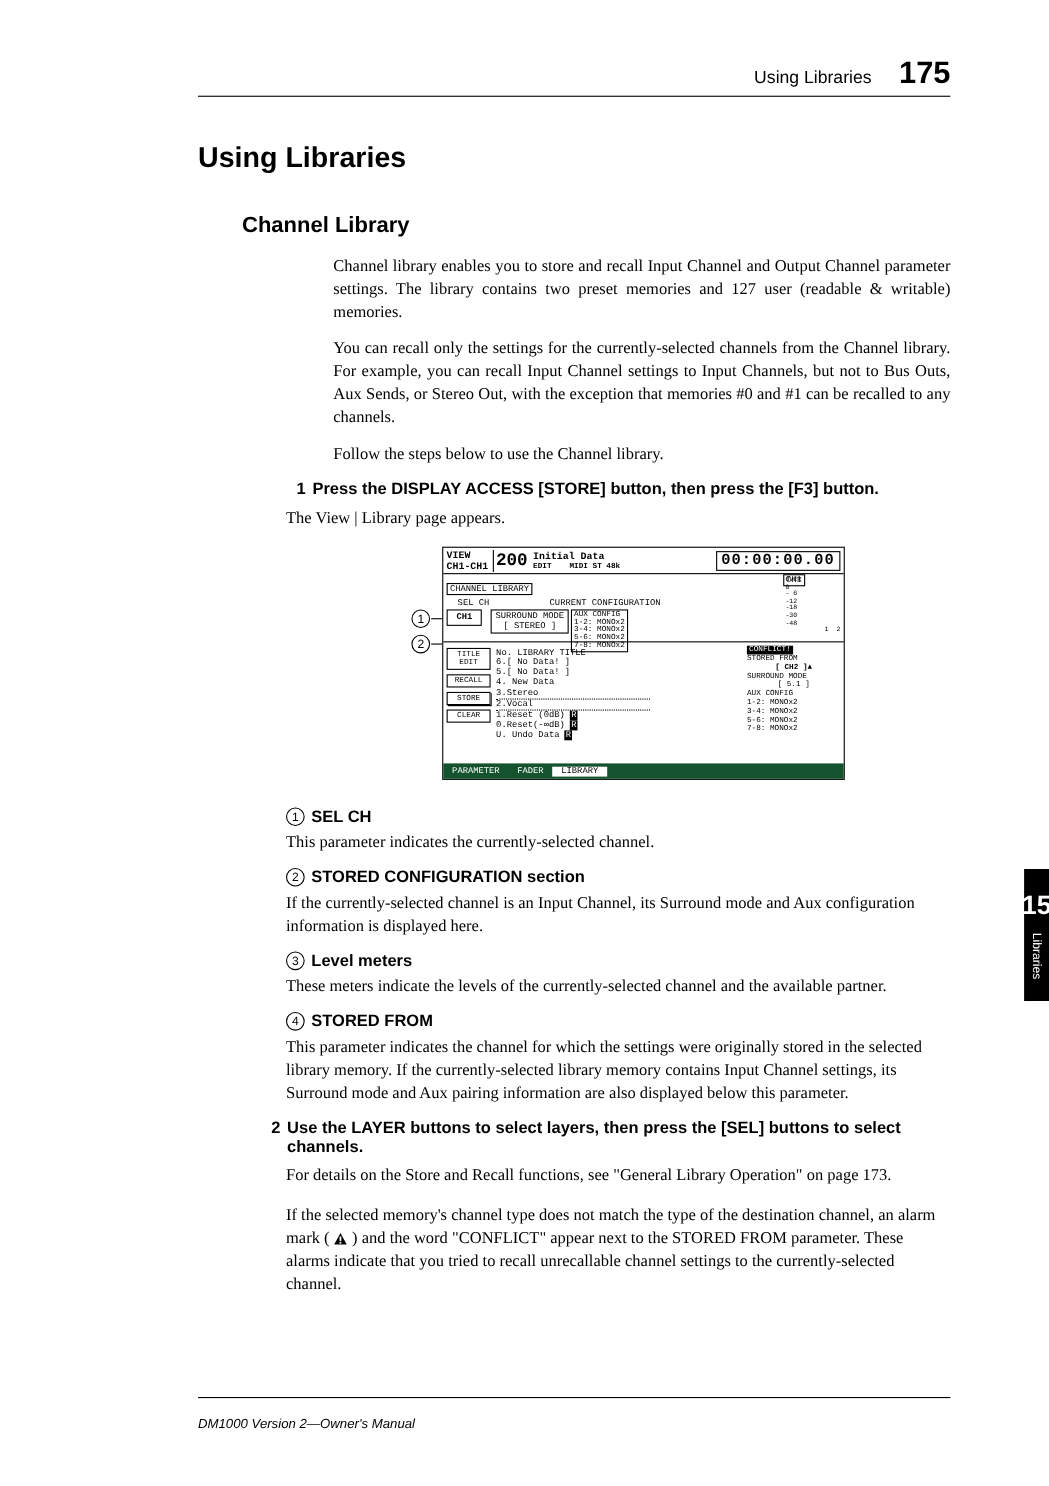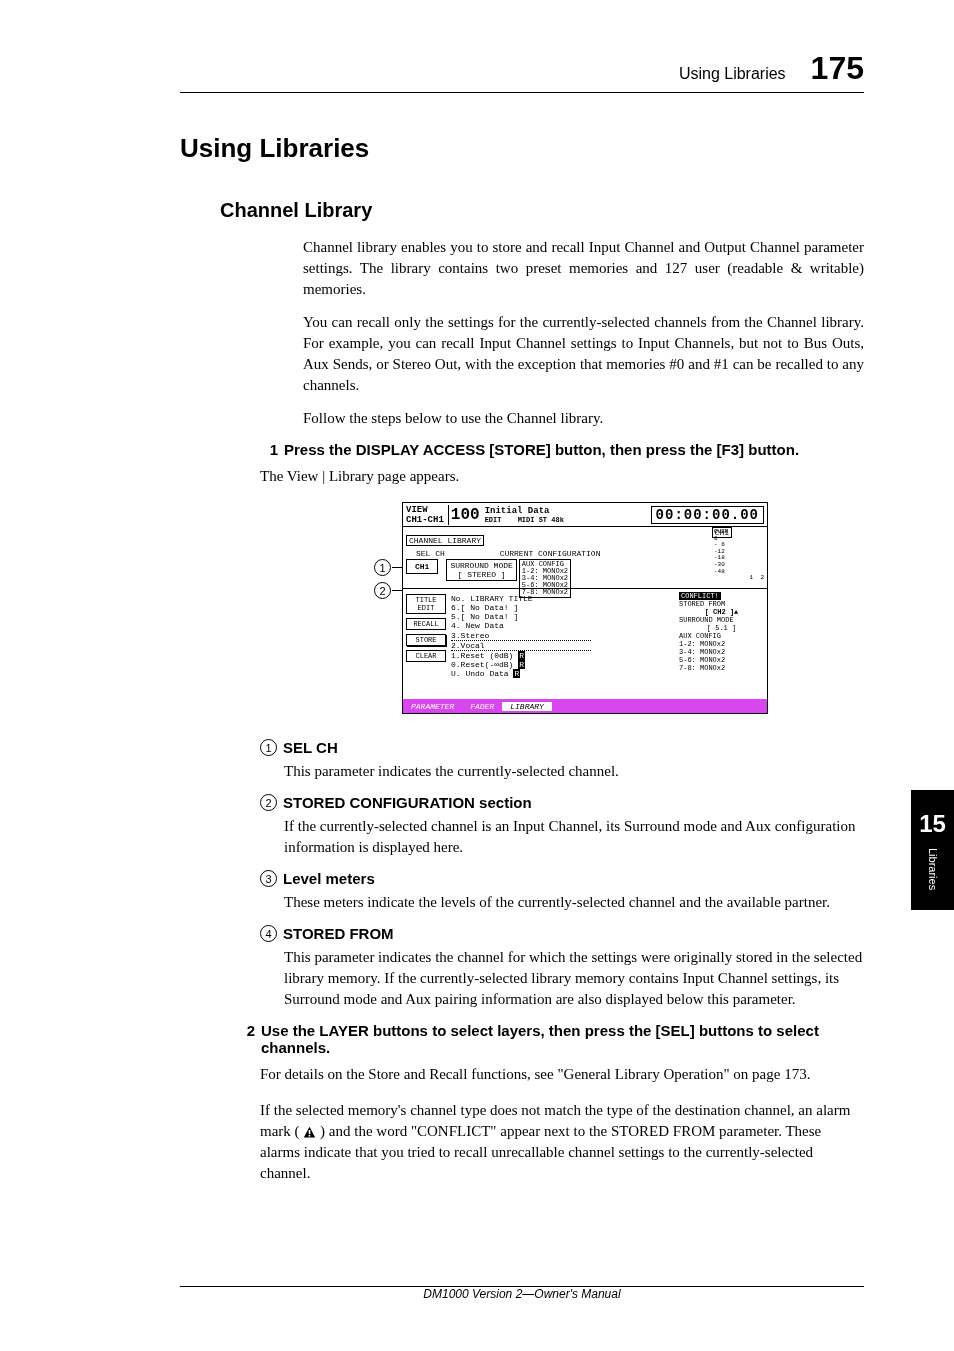--- a/index.html
+++ b/index.html
@@ -22,21 +22,21 @@
       border-bottom: 1.5px solid black;
       padding-bottom: 5px;
       margin-bottom: 40px;
     }
     .header-title {
       font-size: 16px;
       margin-right: 25px;
       font-family: Arial, sans-serif;
     }
     .header-page {
-      font-size: 32px;
+      font-size: 28px;
       font-weight: bold;
       font-family: Arial, sans-serif;
     }
     h1 {
       font-family: Arial, sans-serif;
       font-size: 26px;
       font-weight: bold;
       margin-bottom: 35px;
     }
     h2 {
@@ -140,27 +140,26 @@
     }
     .scr-btn {
       border: 1px solid black;
       font-size: 7px;
       font-family: "Courier New", monospace;
       text-align: center;
       padding: 1px 0;
       margin-bottom: 4px;
     }
     .scr-bottom-tabs {
-      background: #d946ef;
+      background: #14532d;
       display: flex;
       height: 14px;
       font-family: "Courier New", monospace;
       font-size: 8px;
       align-items: center;
-      font-style: italic;
     }
     .scr-tab {
       padding: 0 8px;
       color: white;
     }
     .scr-tab.active {
       background: white;
       color: black;
     }
     .scr-meters {
@@ -207,29 +206,28 @@
     }
     .def-title {
       font-family: Arial, sans-serif;
       font-weight: bold;
       font-size: 15px;
     }
     .def-body {
       font-size: 15px;
       line-height: 1.4;
       margin-bottom: 12px;
-      margin-left: 24px;
     }
     .side-tab {
       position: absolute;
       right: 0;
       top: 790px;
       background: black;
       color: white;
-      width: 43px;
+      width: 23px;
       height: 120px;
       display: flex;
       flex-direction: column;
       align-items: center;
       justify-content: center;
       font-family: Arial, sans-serif;
     }
     .side-tab-num {
       font-size: 24px;
       font-weight: bold;
@@ -238,22 +236,22 @@
       writing-mode: vertical-rl;
       font-size: 11px;
       margin-top: 10px;
     }
     .footer {
       position: absolute;
       bottom: 50px;
       left: 180px;
       right: 90px;
       border-top: 1.5px solid black;
-      padding-top: 0;
-      text-align: center;
+      padding-top: 16px;
+      text-align: left;
       font-family: Arial, sans-serif;
       font-size: 12px;
       font-style: italic;
     }
     .alarm-icon {
       display: inline-block;
       width: 13px;
       height: 13px;
       vertical-align: middle;
     }
@@ -292,21 +290,21 @@
     <div class="callout-line" style="right:15px; top:71px; width:30px;"></div>
     <div class="callout-line" style="right:15px; top:173px; width:30px;"></div>
 
     <div class="screenshot-box">
 
       <div class="scr-topbar">
         <div class="scr-topleft">
           <div>VIEW</div>
           <div style="font-weight:bold">CH1-CH1</div>
         </div>
-        <div style="font-size:16px;padding:0 2px;">100</div>
+        <div style="font-size:16px;padding:0 2px;">200</div>
         <div class="scr-topdata">
           <div>Initial Data</div>
           <div style="font-size:7px;">
             <span>EDIT</span>
             <span style="margin-left:12px;">MIDI ST 48k</span>
           </div>
         </div>
         <div class="scr-timecode">00:00:00.00</div>
       </div>
 

